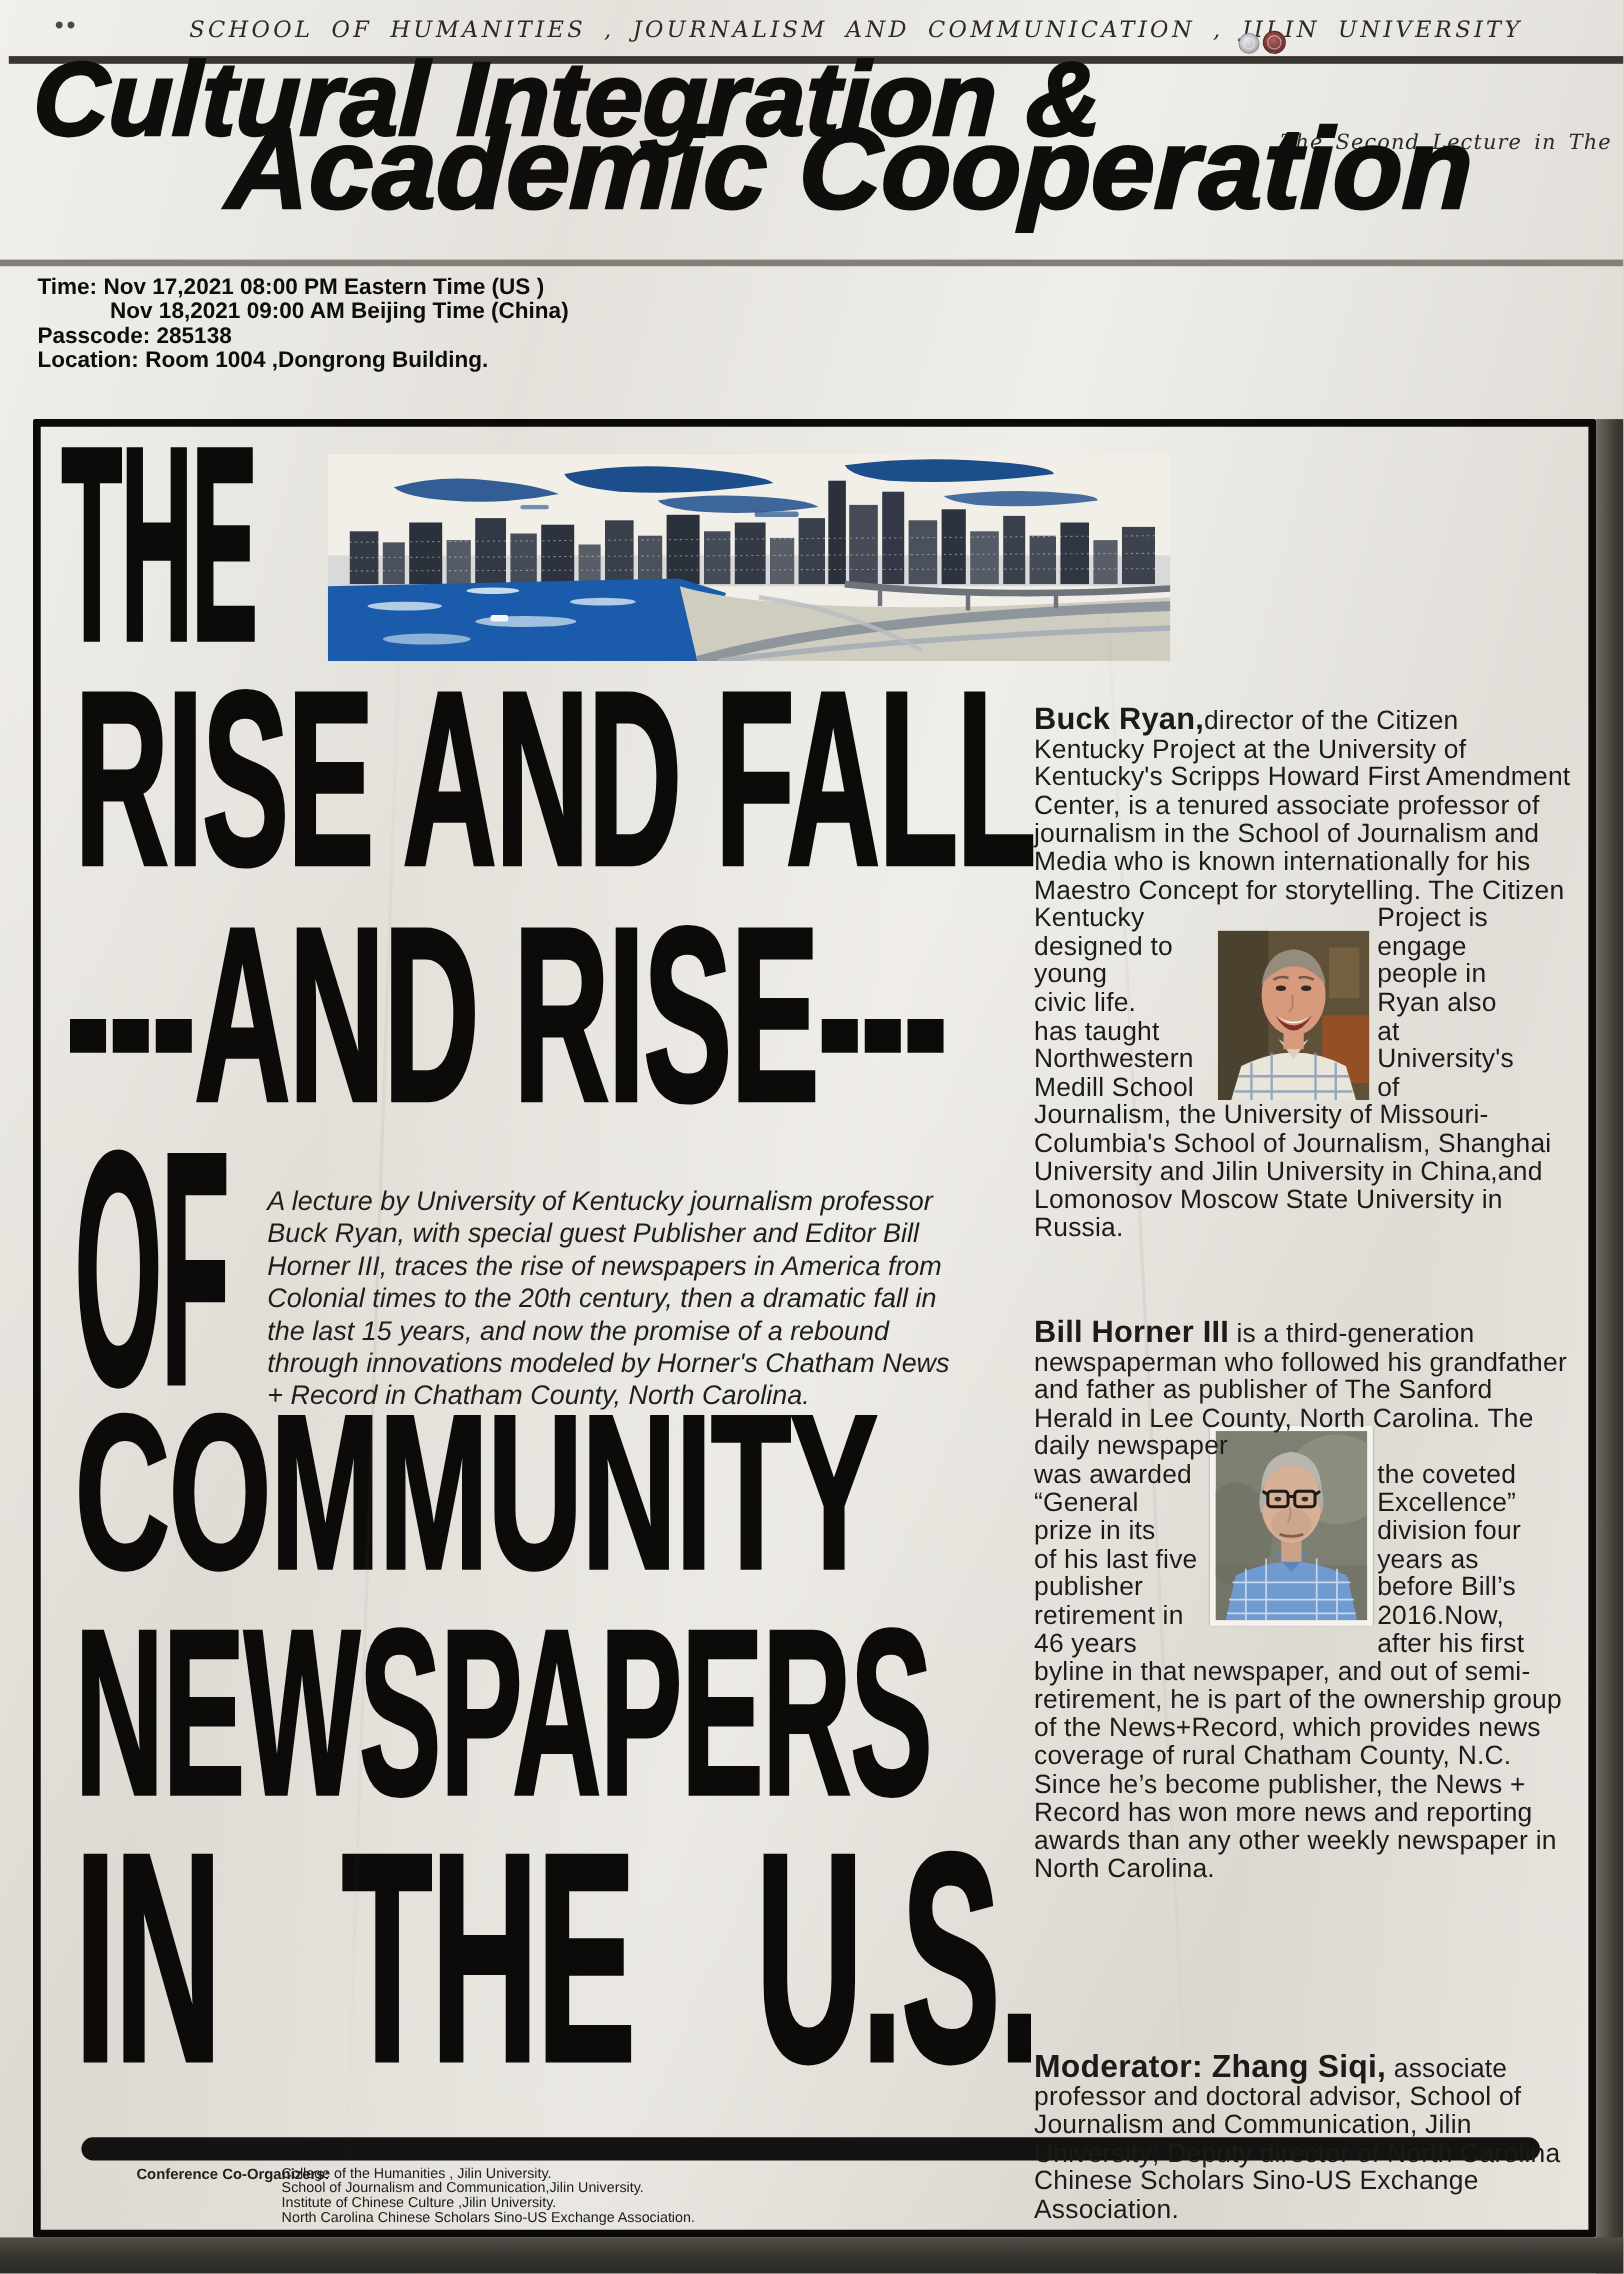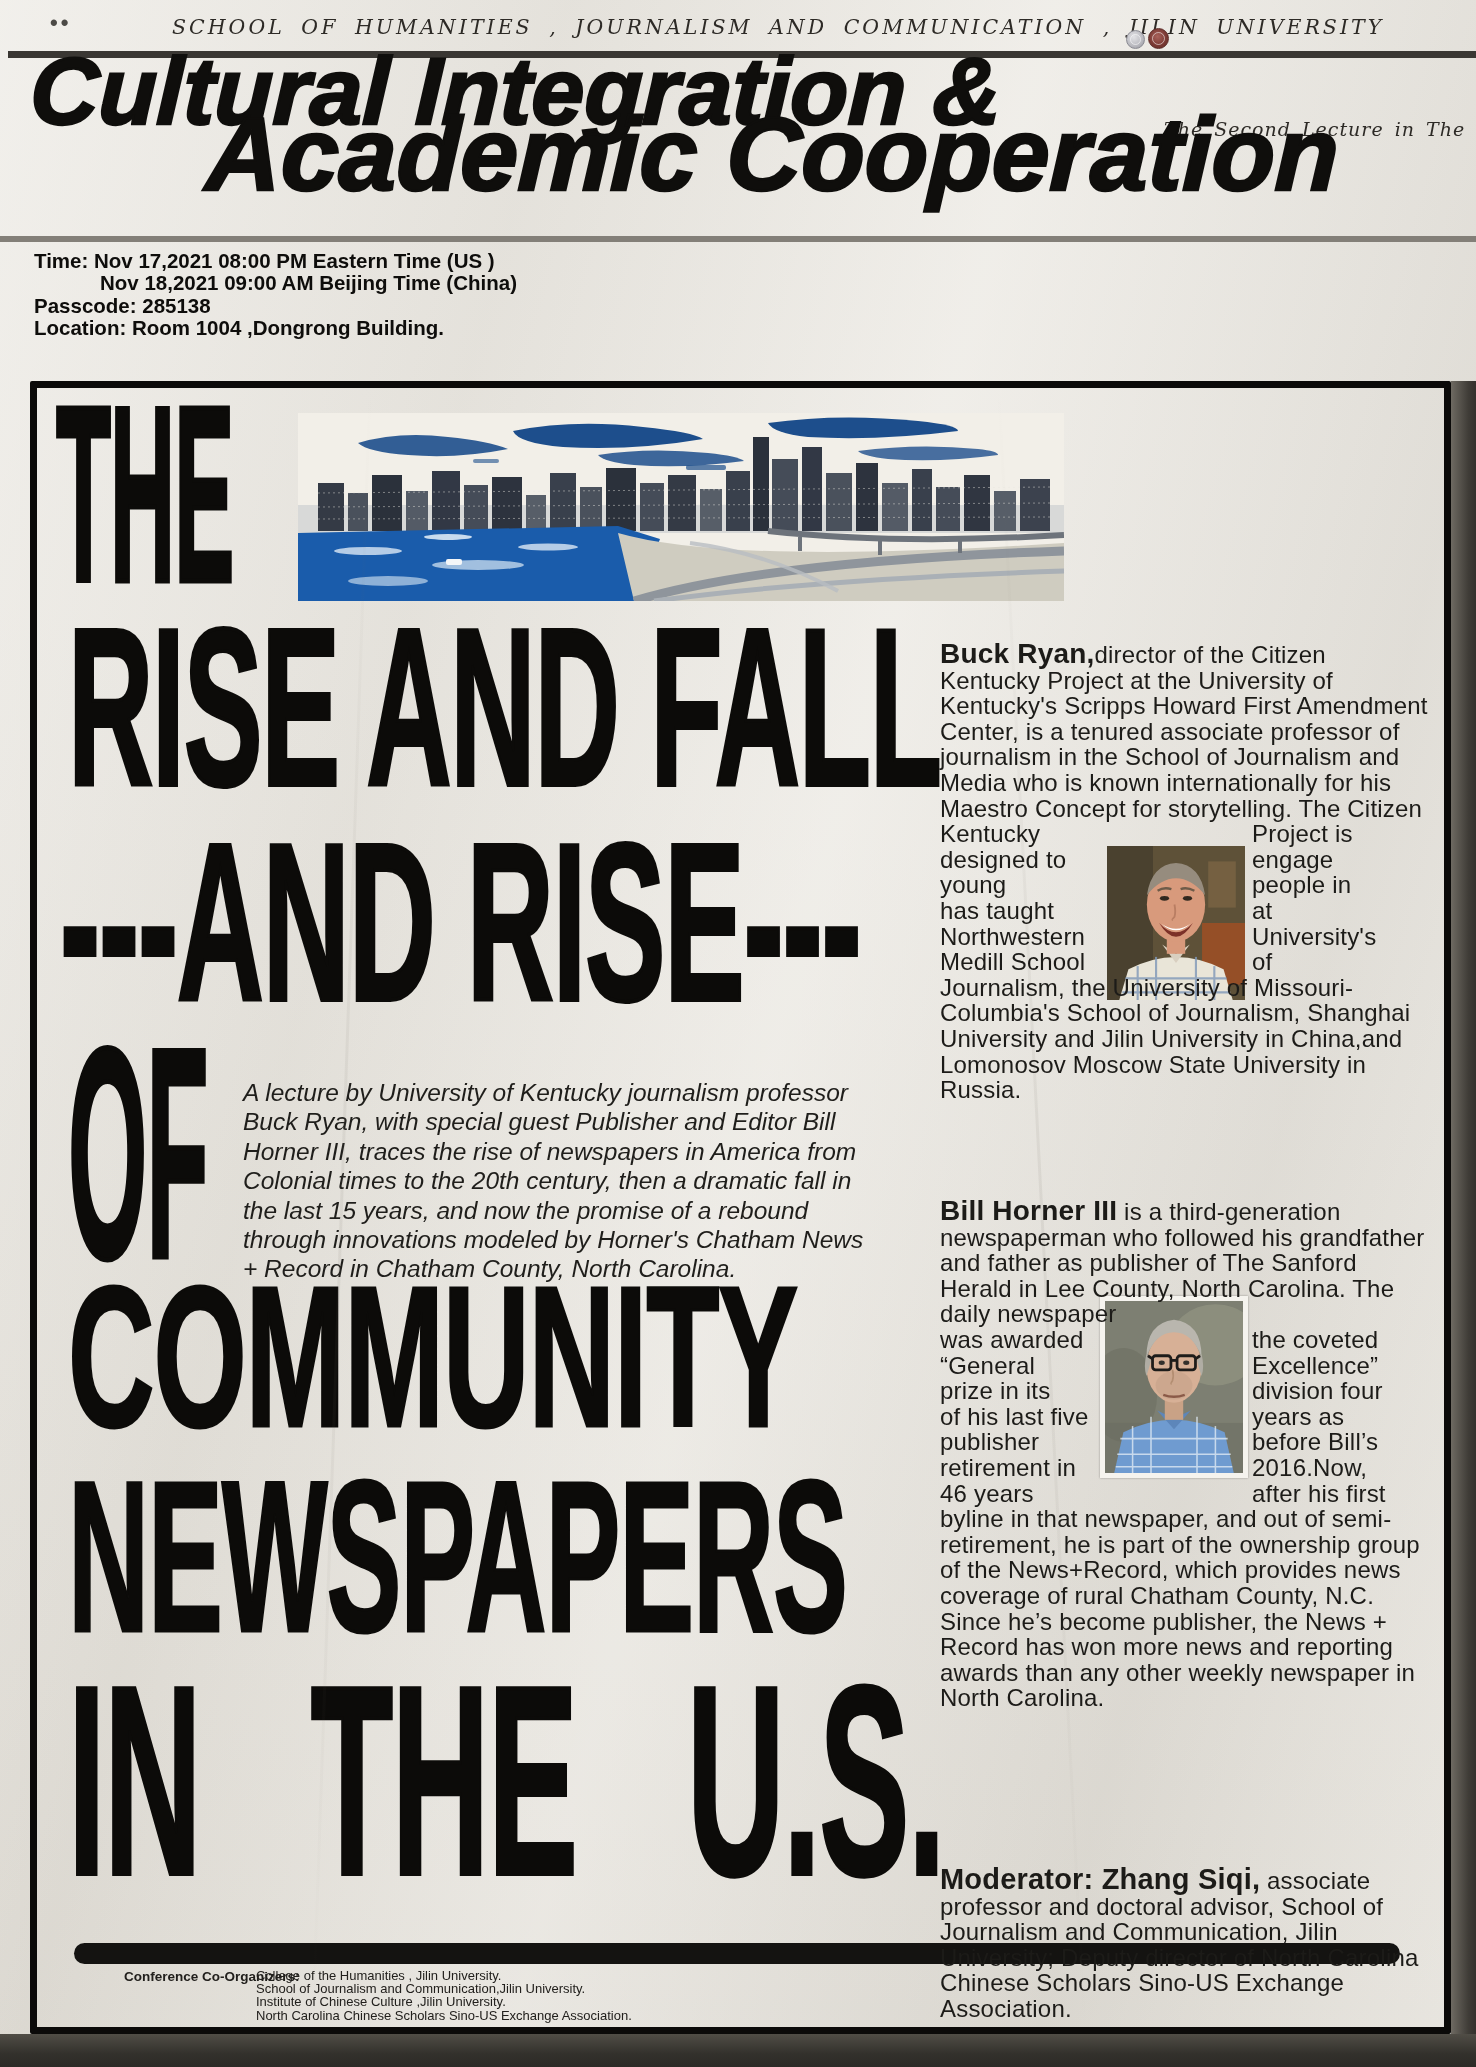--- a/index.html
+++ b/index.html
@@ -210,20 +210,24 @@
         </div>
       <div class="wrow">
           <span class="wl">designed to</span>
           <span class="wr">engage</span>
         </div>
       <div class="wrow">
           <span class="wl">young</span>
           <span class="wr">people in</span>
         </div>
       <div class="wrow">
+          <span class="wl">civic life.</span>
+          <span class="wr">Ryan also</span>
+        </div>
+      <div class="wrow">
           <span class="wl">has taught</span>
           <span class="wr">at</span>
         </div>
       <div class="wrow">
           <span class="wl">Northwestern</span>
           <span class="wr">University's</span>
         </div>
       <div class="wrow">
           <span class="wl">Medill School</span>
           <span class="wr">of</span>

